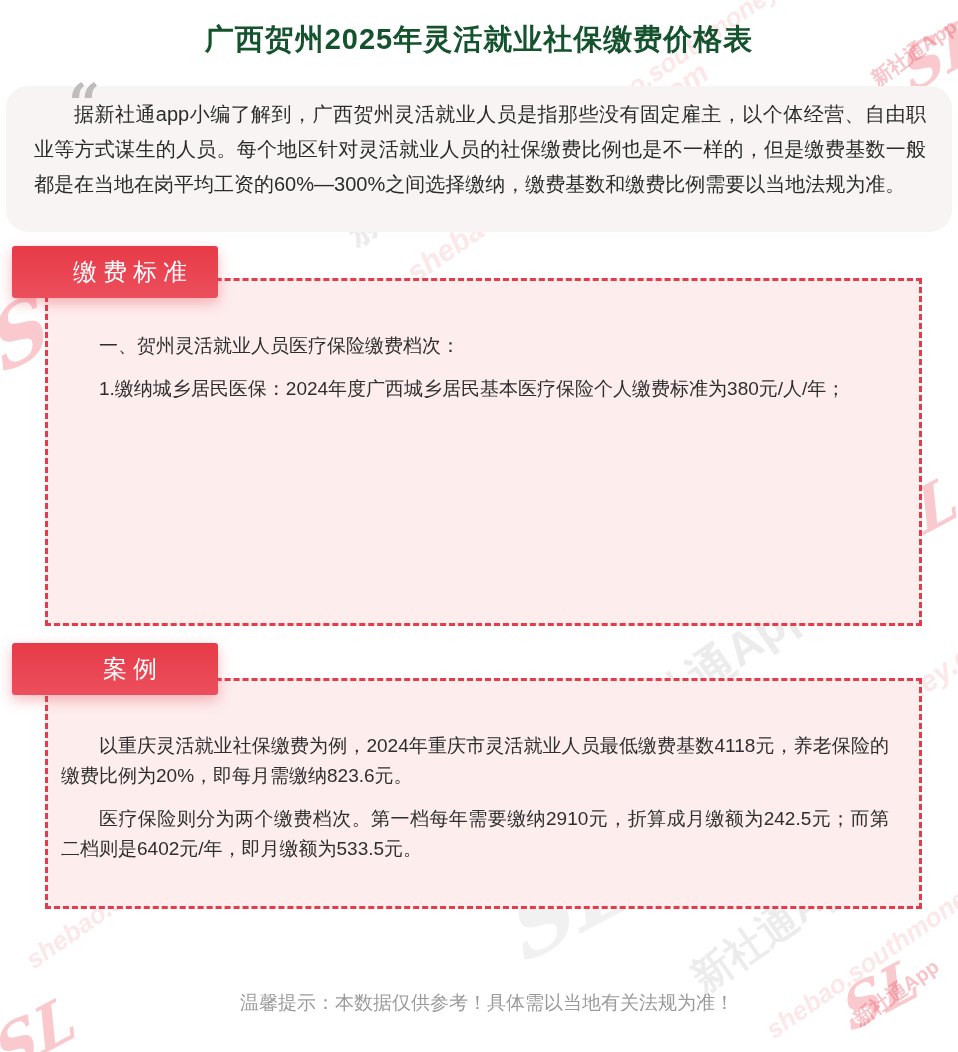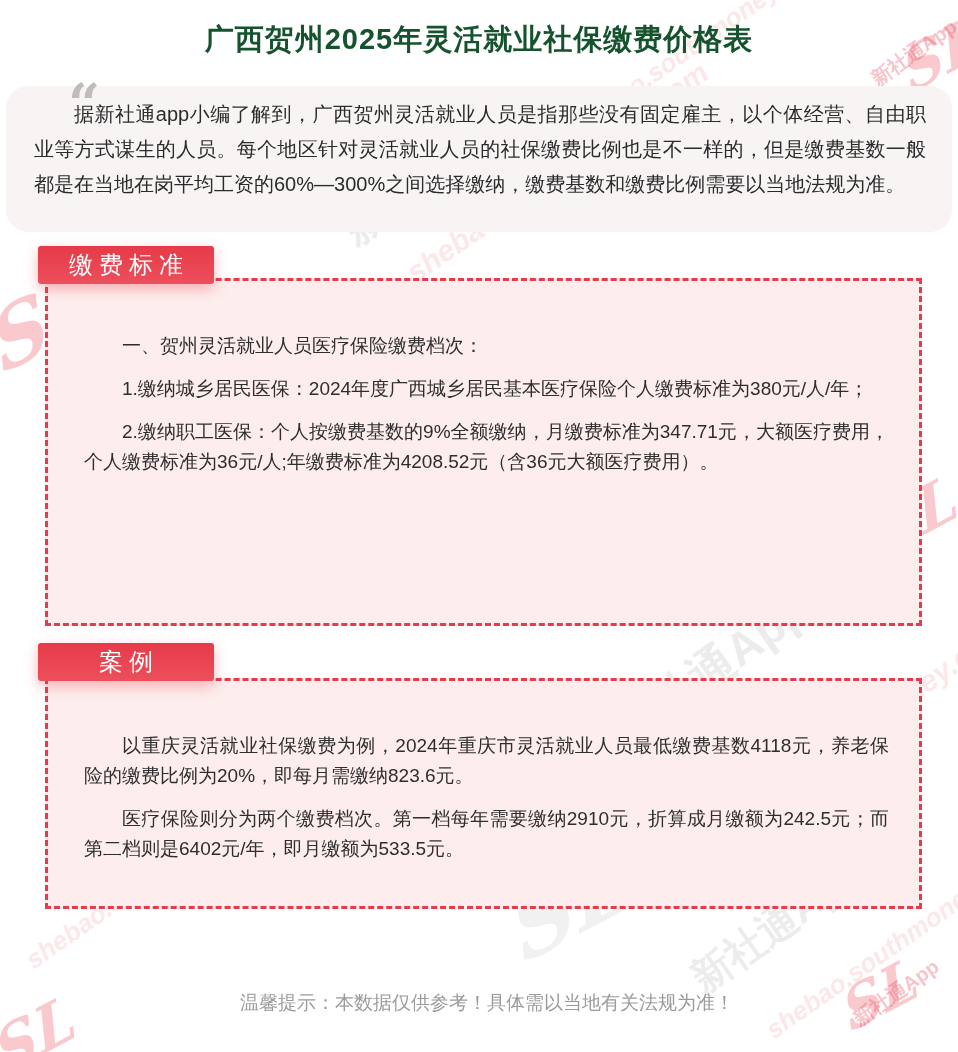--- a/index.html
+++ b/index.html
@@ -23,34 +23,35 @@
     font-size:56px;font-weight:700;color:#c0bcbc;
     font-family:"DejaVu Serif","Liberation Serif",serif;
     z-index:0;line-height:1;
   }
   .intro-text{
     position:relative;z-index:1;margin:0;
     font-size:20px;line-height:35px;color:#2b2b2b;text-indent:2em;
     text-align:justify;
   }
   .sec-label{
-    position:absolute;left:38px;width:176px;height:38px;
+    position:absolute;left:12px;width:176px;height:52px;
     background:linear-gradient(180deg,#e73a48 0%,#ec4f5c 100%);
     border-radius:3px;color:#ffffff;
     display:flex;align-items:center;justify-content:center;
     font-size:24px;letter-spacing:6px;z-index:4;
     box-shadow:0 5px 14px rgba(231,58,72,0.35);
     text-indent:6px;
+    padding-left:30px;
   }
   .sec-label-1{top:246px;}
   .sec-label-2{top:643px;}
   .dashed-box{
     position:absolute;left:45px;width:877px;box-sizing:border-box;
     border:3px dashed #e53b4c;background:#fdeded;
-    padding:50px 30px 0 36px;z-index:3;
+    padding:50px 30px 0 13px;z-index:3;
   }
   .dashed-box-1{top:278px;height:348px;}
   .dashed-box-2{top:678px;height:231px;}
   .dashed-box p{
     margin:0 0 13px;font-size:19px;line-height:30px;
     color:#2e2e2e;text-indent:2em;text-align:justify;
   }
   .footer-tip{
     position:absolute;top:990px;left:8px;width:958px;text-align:center;
     font-size:19px;color:#9b9b9b;z-index:3;
@@ -103,21 +104,20 @@
 
 <div class="intro-card">
   <span class="intro-quote">“</span>
   <p class="intro-text">据新社通app小编了解到，广西贺州灵活就业人员是指那些没有固定雇主，以个体经营、自由职业等方式谋生的人员。每个地区针对灵活就业人员的社保缴费比例也是不一样的，但是缴费基数一般都是在当地在岗平均工资的60%—300%之间选择缴纳，缴费基数和缴费比例需要以当地法规为准。</p>
 </div>
 
 <div class="sec-label sec-label-1">缴费标准</div>
 <div class="dashed-box dashed-box-1">
   <p>一、贺州灵活就业人员医疗保险缴费档次：</p>
   <p>1.缴纳城乡居民医保：2024年度广西城乡居民基本医疗保险个人缴费标准为380元/人/年；</p>
-  <p>2.缴纳职工医保：个人按缴费基数的9%全额缴纳，月缴费标准为347.71元，大额医疗费用，个人缴费标准为36元/人;年缴费标准为4208.52元（含36元大额医疗费用）。</p>
 </div>
 
 <div class="sec-label sec-label-2">案例</div>
 <div class="dashed-box dashed-box-2">
   <p>以重庆灵活就业社保缴费为例，2024年重庆市灵活就业人员最低缴费基数4118元，养老保险的缴费比例为20%，即每月需缴纳823.6元。</p>
   <p>医疗保险则分为两个缴费档次。第一档每年需要缴纳2910元，折算成月缴额为242.5元；而第二档则是6402元/年，即月缴额为533.5元。</p>
 </div>
 
 <div class="footer-tip">温馨提示：本数据仅供参考！具体需以当地有关法规为准！</div>
 

